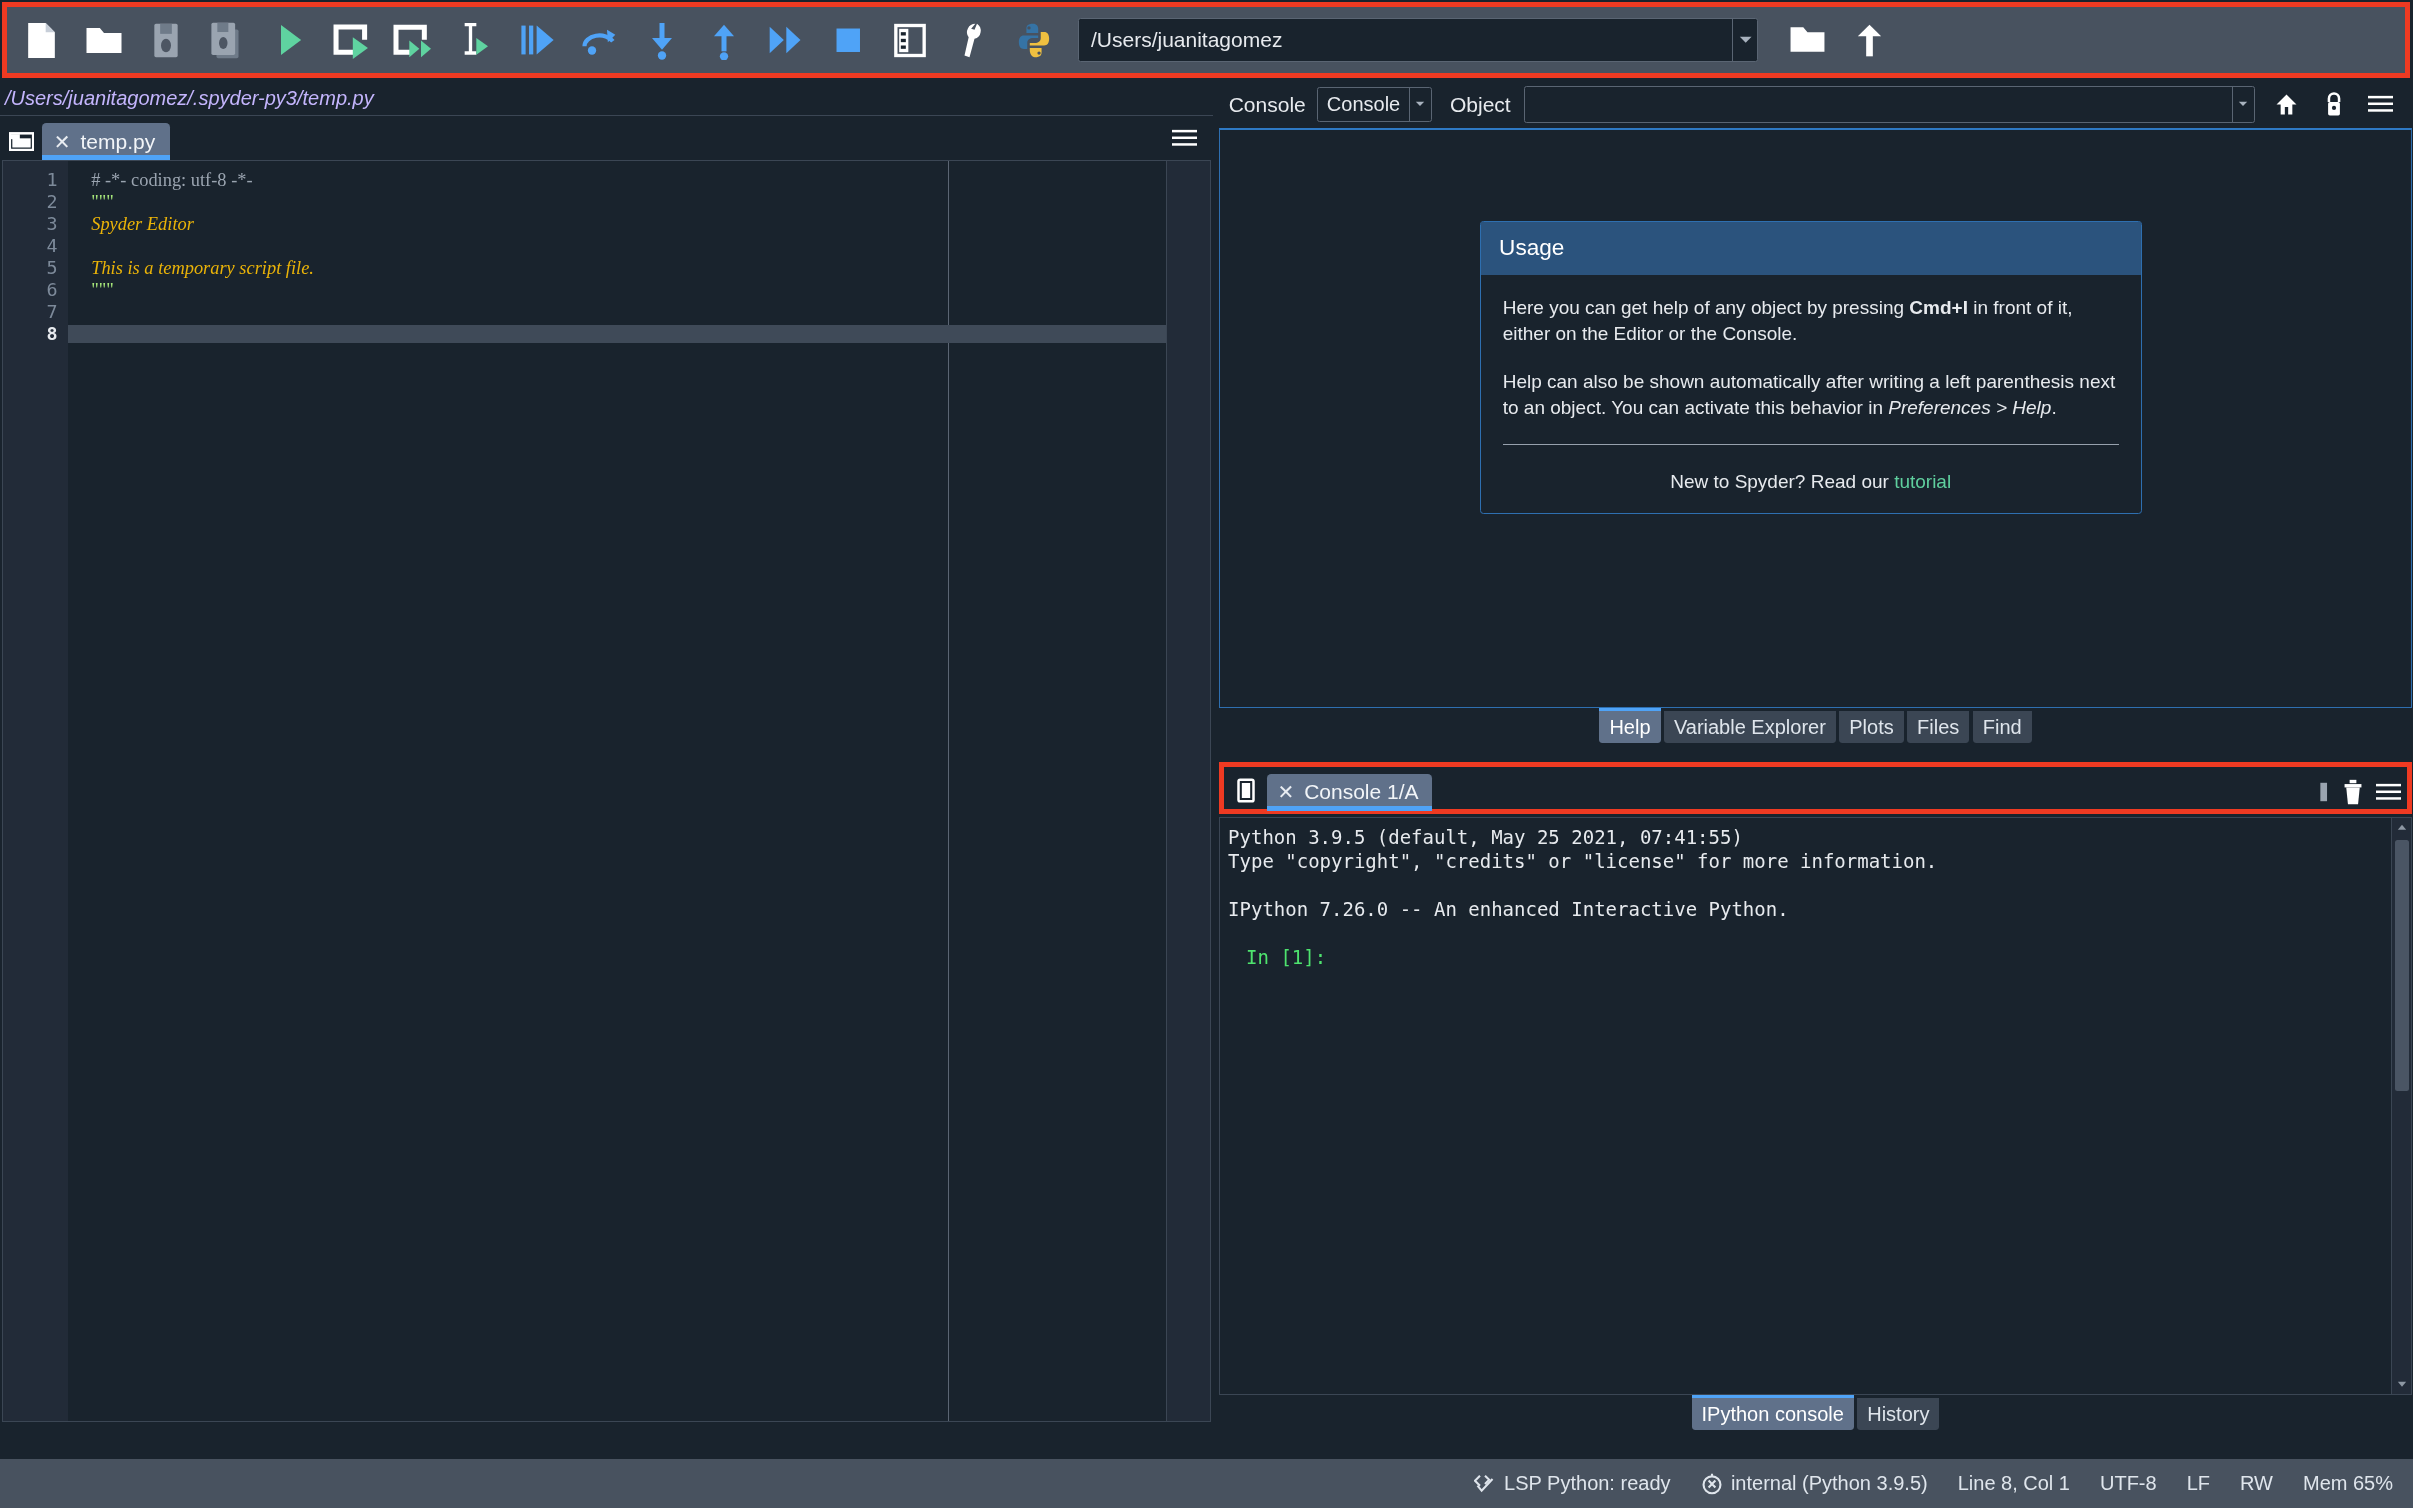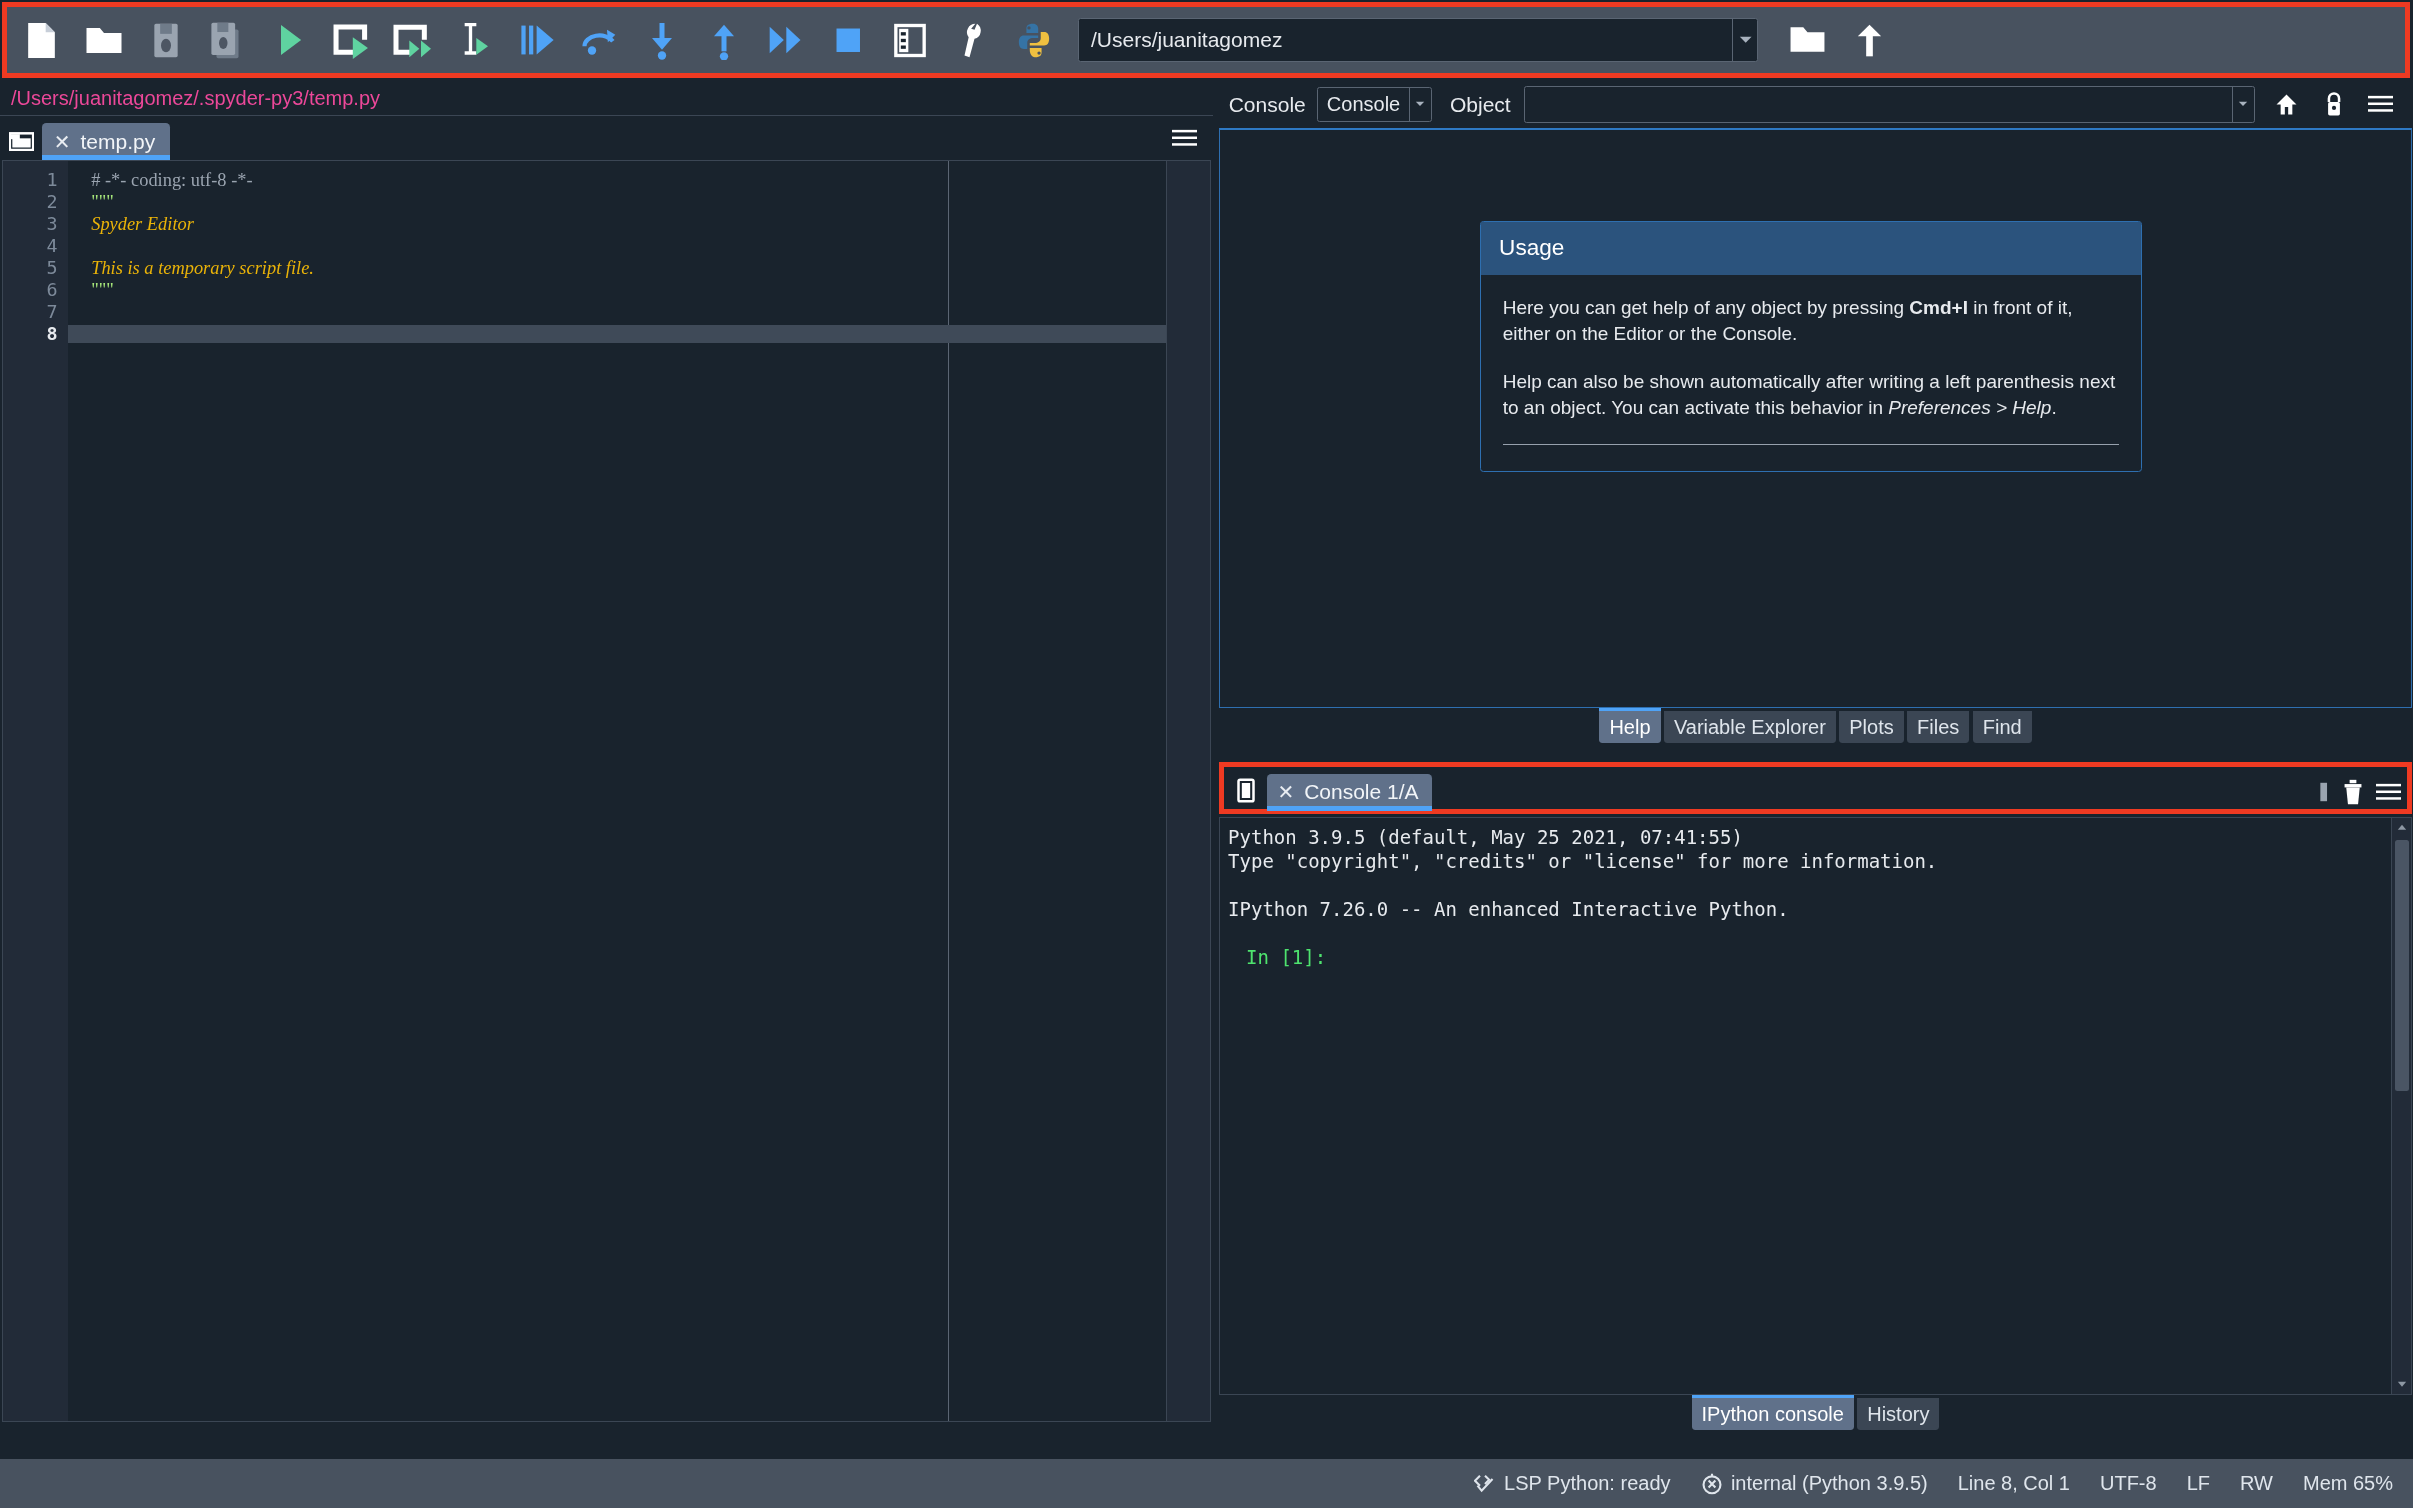--- a/index.html
+++ b/index.html
@@ -46,22 +46,23 @@
   }
 
   
   .editor-pane {
     position: absolute; left: 0; top: 81px; width: 1213px; height: 1379px;
     background: #19232d;
   }
   .editor-pathbar {
     height: 35px; width: 100%;
     display: flex; align-items: center;
-    color: #ec4899; font-size: 20px; padding-left: 11px;
+    color: #c4b5fd; font-size: 20px; padding-left: 5px;
     border-bottom: 0.8px solid #3b4654;
+    font-style: italic;
   }
   .editor-tabbar {
     position: relative; height: 44px; width: 100%;
     display: flex; align-items: flex-end;
     background: #19232d;
   }
   .pane-icon-btn {
     width: 42px; height: 40px;
     display: flex; align-items: center; justify-content: center;
     flex: 0 0 auto;
@@ -492,20 +493,23 @@
           <div class="usage-head">Usage</div>
           <div class="usage-content">
             <div class="usage-p">
               <span>Here you can get help of any object by pressing </span><b>Cmd+I</b><span> in front of it, either on the Editor or the Console.</span>
             </div>
             <div class="usage-p">
               <span>Help can also be shown automatically after writing a left parenthesis next to an object. You can activate this behavior in </span><i>Preferences &gt; Help</i><span>.</span>
             </div>
             <div class="usage-rule"></div>
           </div>
+          <div class="usage-foot">
+            <span>New to Spyder? Read our </span><a href="#">tutorial</a>
+          </div>
         </div>
       </div>
 
       <div class="tabstrip">
         <div class="btab active">Help</div>
         <div class="btab">Variable Explorer</div>
         <div class="btab">Plots</div>
         <div class="btab">Files</div>
         <div class="btab">Find</div>
       </div>

